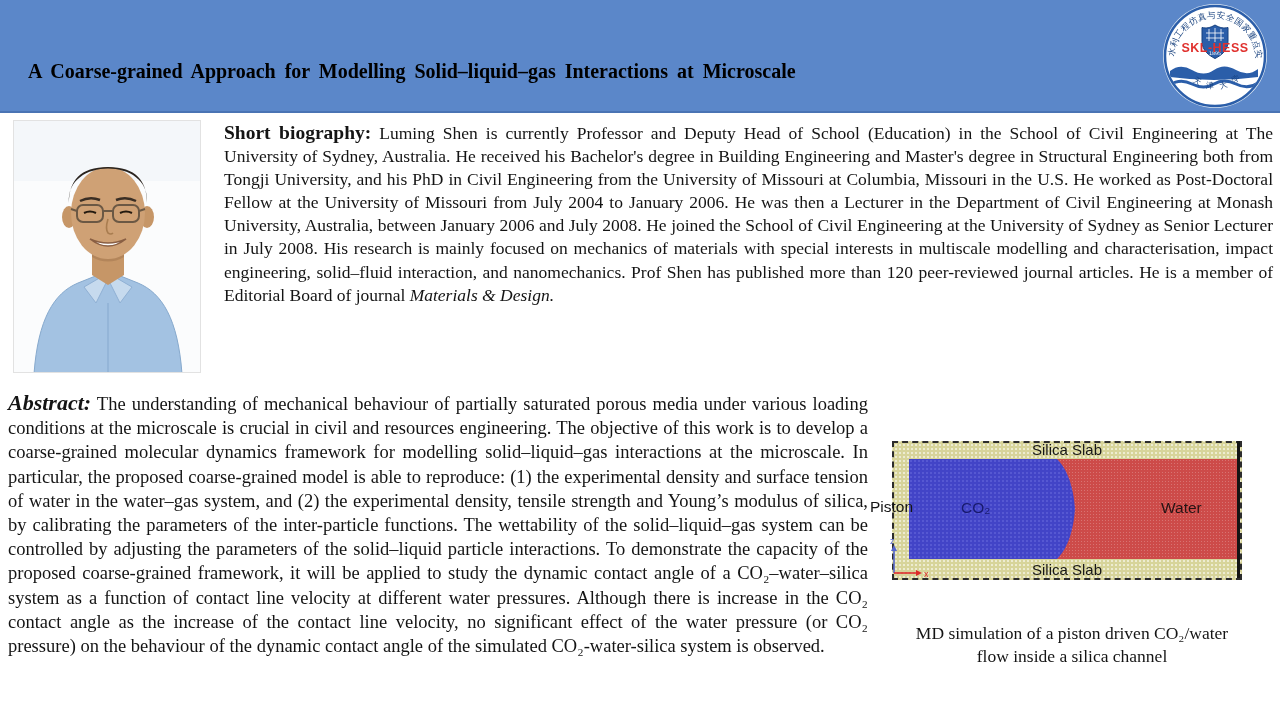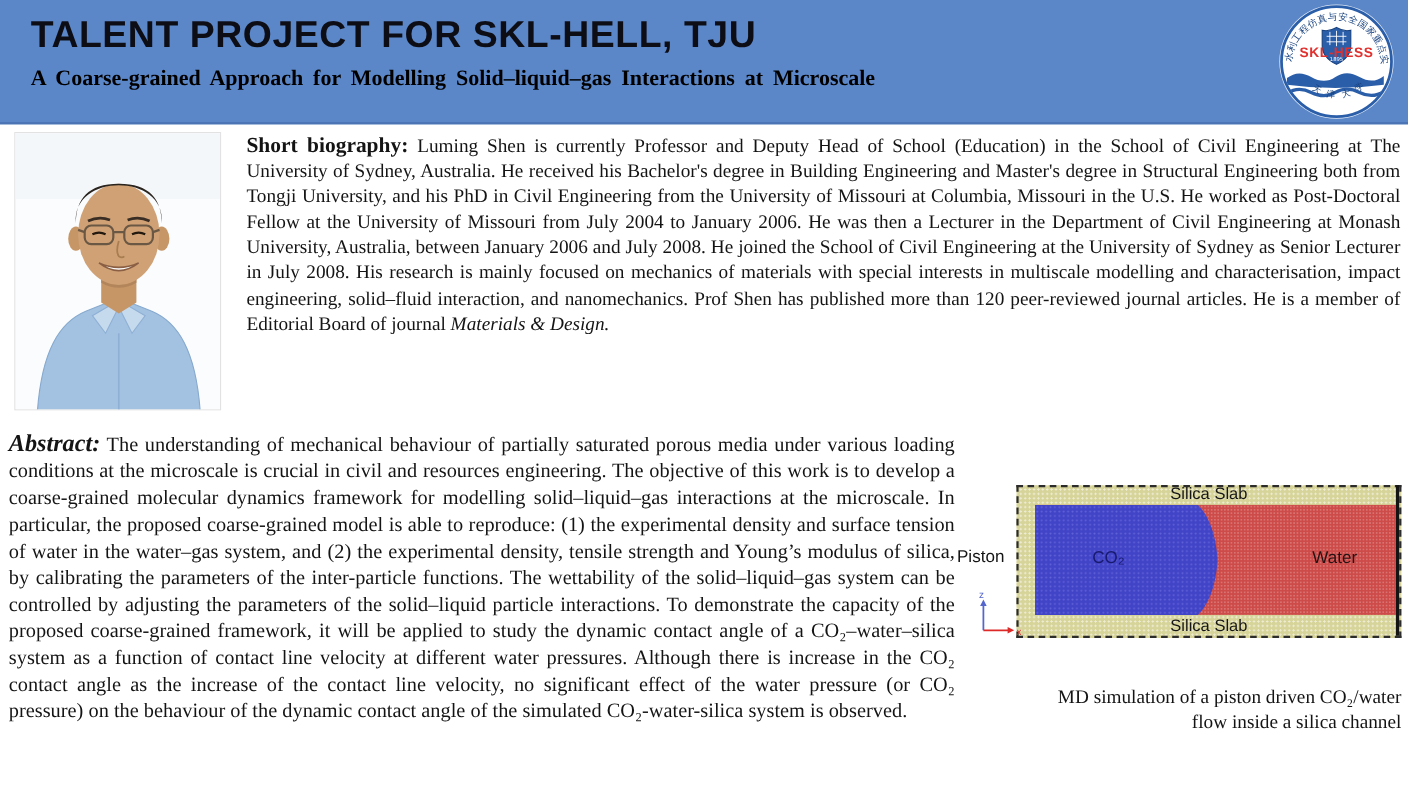--- a/index.html
+++ b/index.html
@@ -31,21 +31,21 @@
   .italic { font-style:italic;margin-top:16px; }
 
   
   .abstract { position:absolute; left:8px; top:391px; width:860px;
               font-size:18.5px; line-height:24.2px; text-align:justify; color:#141414; }
   .abstract-heading { font-weight:bold; font-style:italic; font-size:22px; }
 
   
   .fig-col { position:absolute; left:870px; top:430px; width:406px; height:260px; }
 
-  .fig-box { position:absolute; left:54px; top:11px; width:350px; height:139px;
+  .fig-box { position:absolute; left:22px; top:11px; width:350px; height:139px;
              background-color:#d7d49a;
              background-image:radial-gradient(circle, rgba(255,255,255,0.55) 0.8px, rgba(0,0,0,0) 0.9px);
              background-size:4px 4px;
              border:2px dashed #2c2c2c; }
   .channel { position:absolute; left:15px; top:16px; width:328px; height:100px;
              background-color:#cd4b49;
              background-image:radial-gradient(circle, rgba(255,255,255,0.22) 0.8px, rgba(0,0,0,0) 0.9px);
              background-size:3px 3px; }
   .co2-svg { position:absolute; left:0; top:0; width:180px; height:100px; }
   .piston-wall { position:absolute; right:0px; top:-2px; width:3px; height:137px; background:#141414; }
@@ -61,28 +61,27 @@
                font-size:15.5px; color:#181a6e; }
   .water-label { position:absolute; left:252px; top:40px;
                  font-family:"Liberation Sans","DejaVu Sans",sans-serif;
                  font-size:15.5px; color:#251314; }
   .piston-label { position:absolute; left:0px; top:68px;
                   font-family:"Liberation Sans","DejaVu Sans",sans-serif;
                   font-size:15.5px; color:#141414; }
 
   .axis-svg { position:absolute; left:10px; top:105px; width:52px; height:50px; }
 
-  .fig-caption { position:absolute; left:0; top:192px; width:404px; text-align:right;
+  .fig-caption { position:absolute; left:0; top:192px; width:404px; text-align:center;
                  font-size:17.5px; line-height:23px; color:#141414; }
 </style>
 </head>
 <body>
 
 <div class="header">
-  <div class="header-title">TALENT PROJECT FOR SKL-HELL, TJU</div>
   <div class="header-subtitle">A Coarse-grained Approach for Modelling Solid–liquid–gas Interactions at Microscale</div>
 
   <div class="logo">
     <svg viewBox="0 0 106 106" width="106" height="106">
       <defs>
         <clipPath id="logoClip">
             <circle cx="53" cy="53" r="49"></circle>
           </clipPath>
         <path id="arcTop" d="M 12,56 A 41,41 0 1 1 94,56" fill="none"></path>
         <path id="arcBot" d="M 22,68 A 36,36 0 0 0 84,68" fill="none"></path>

